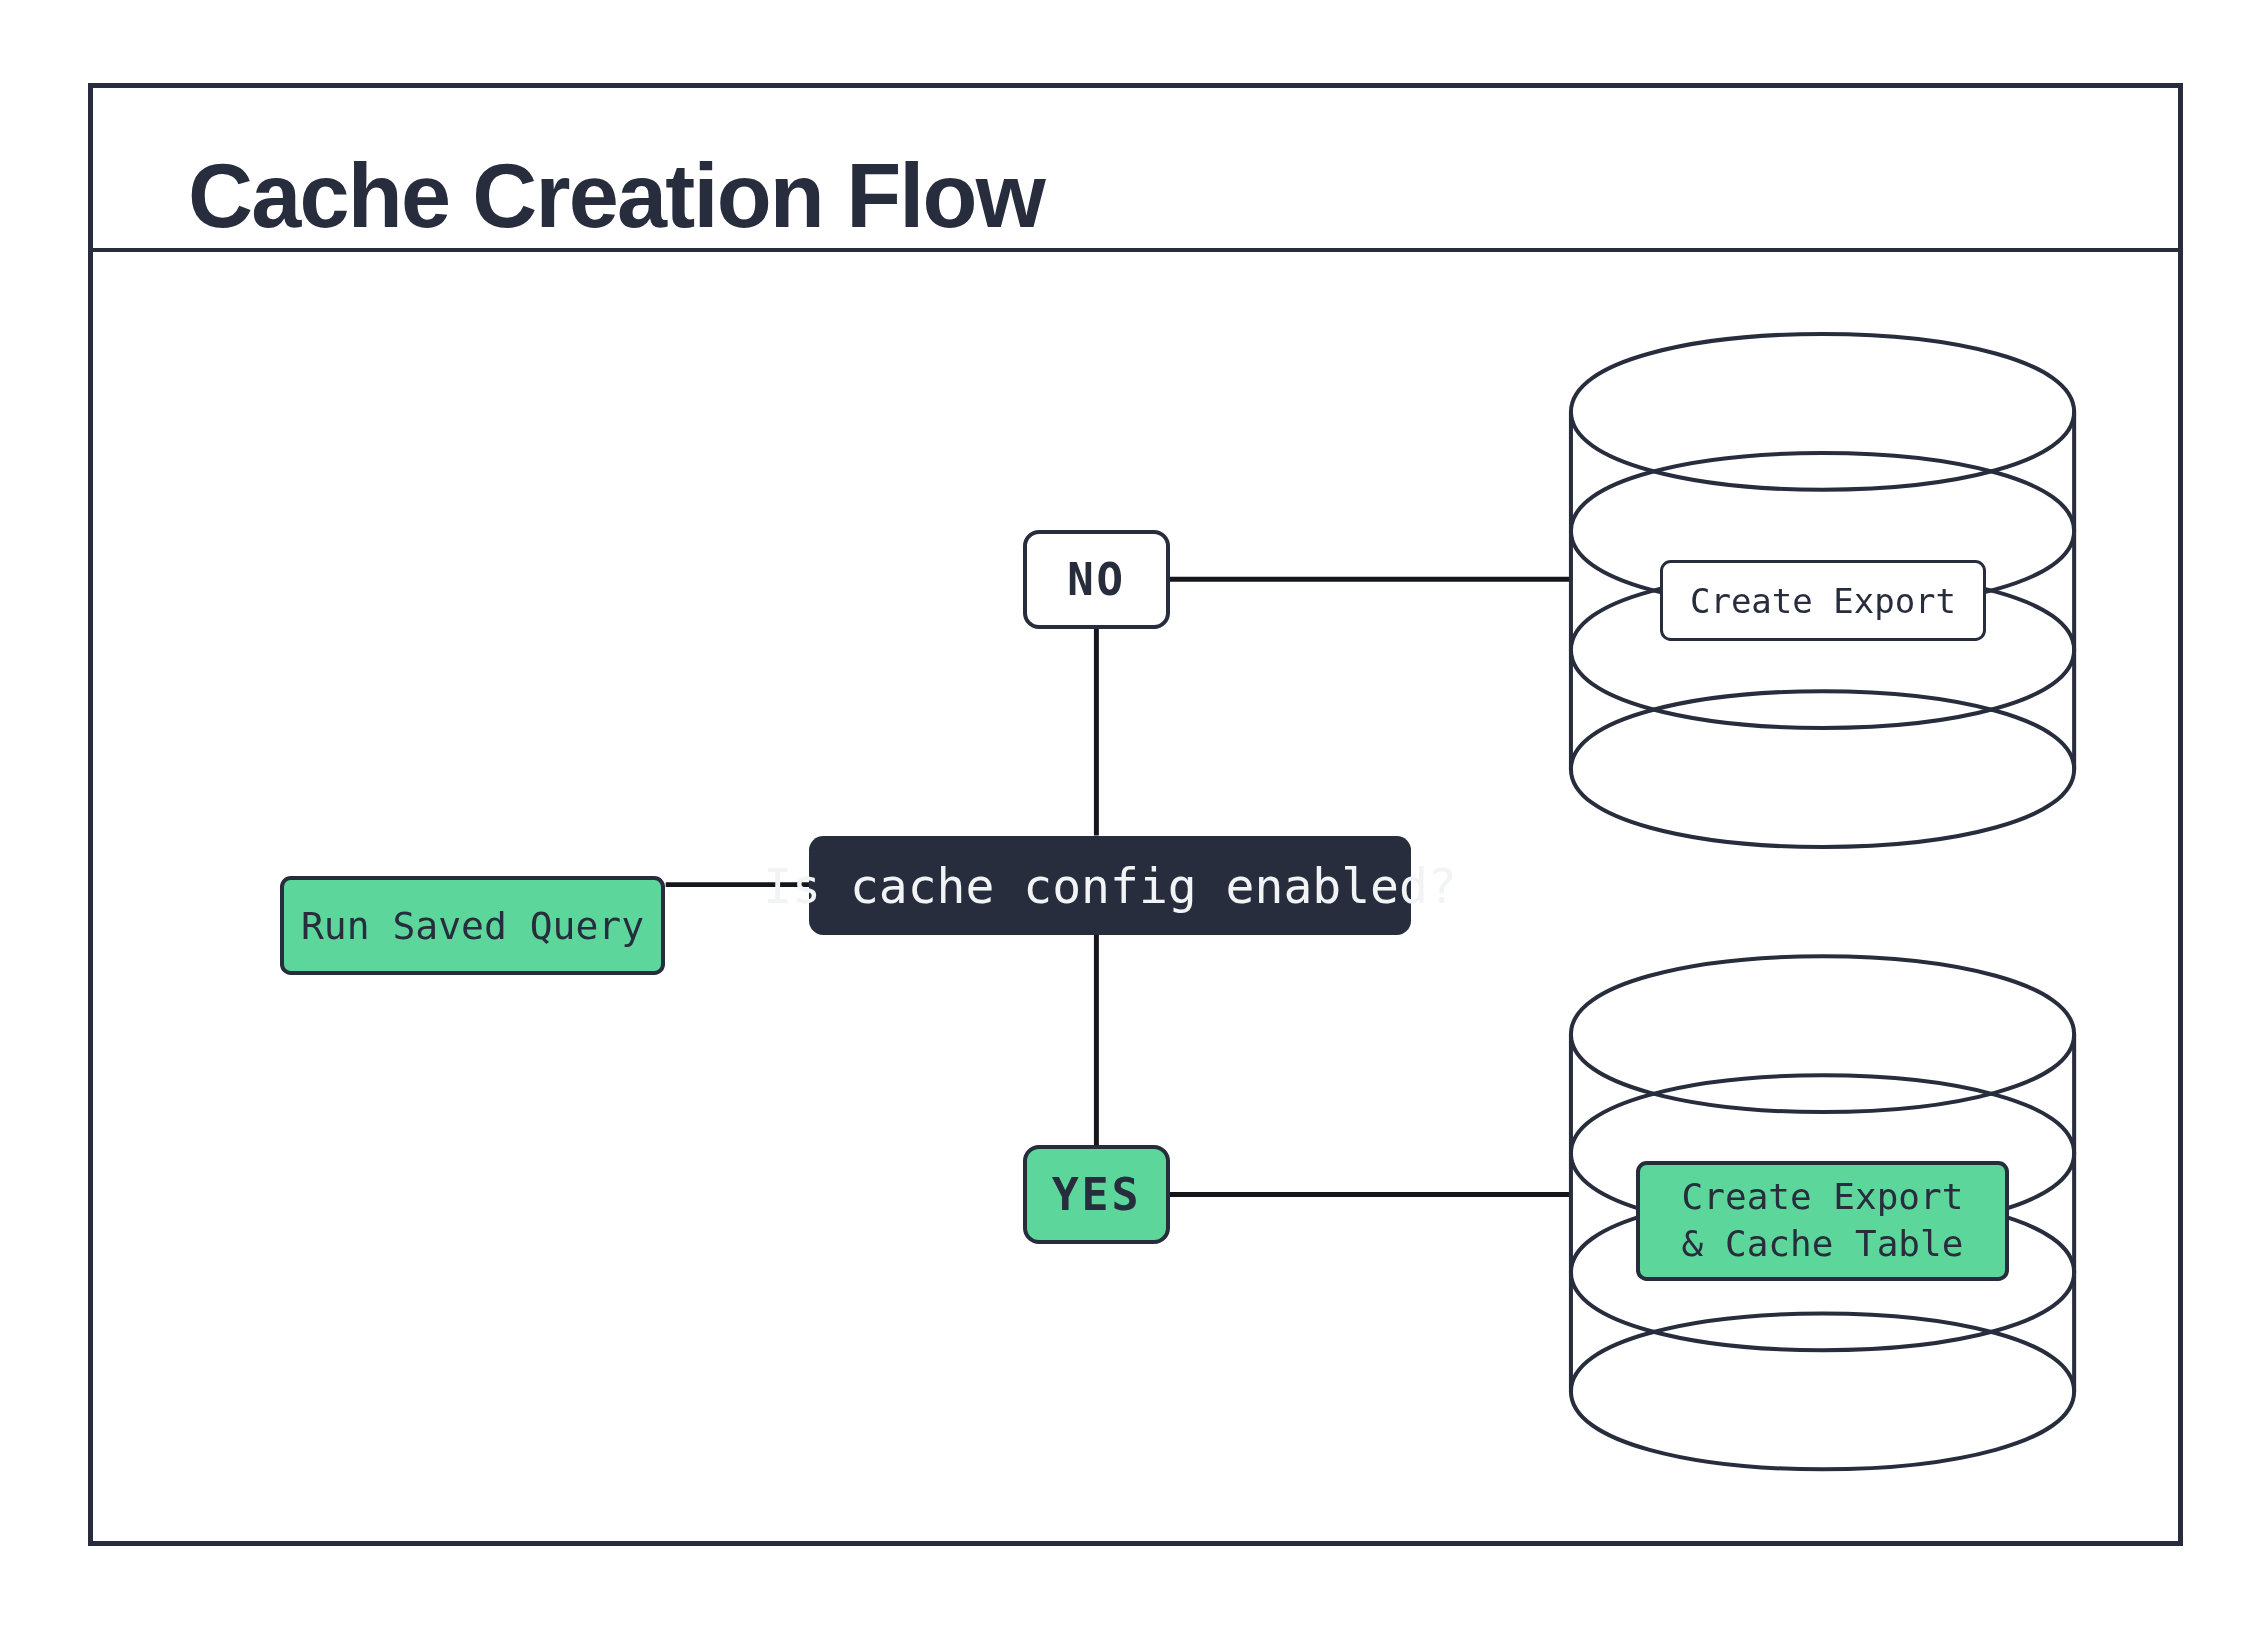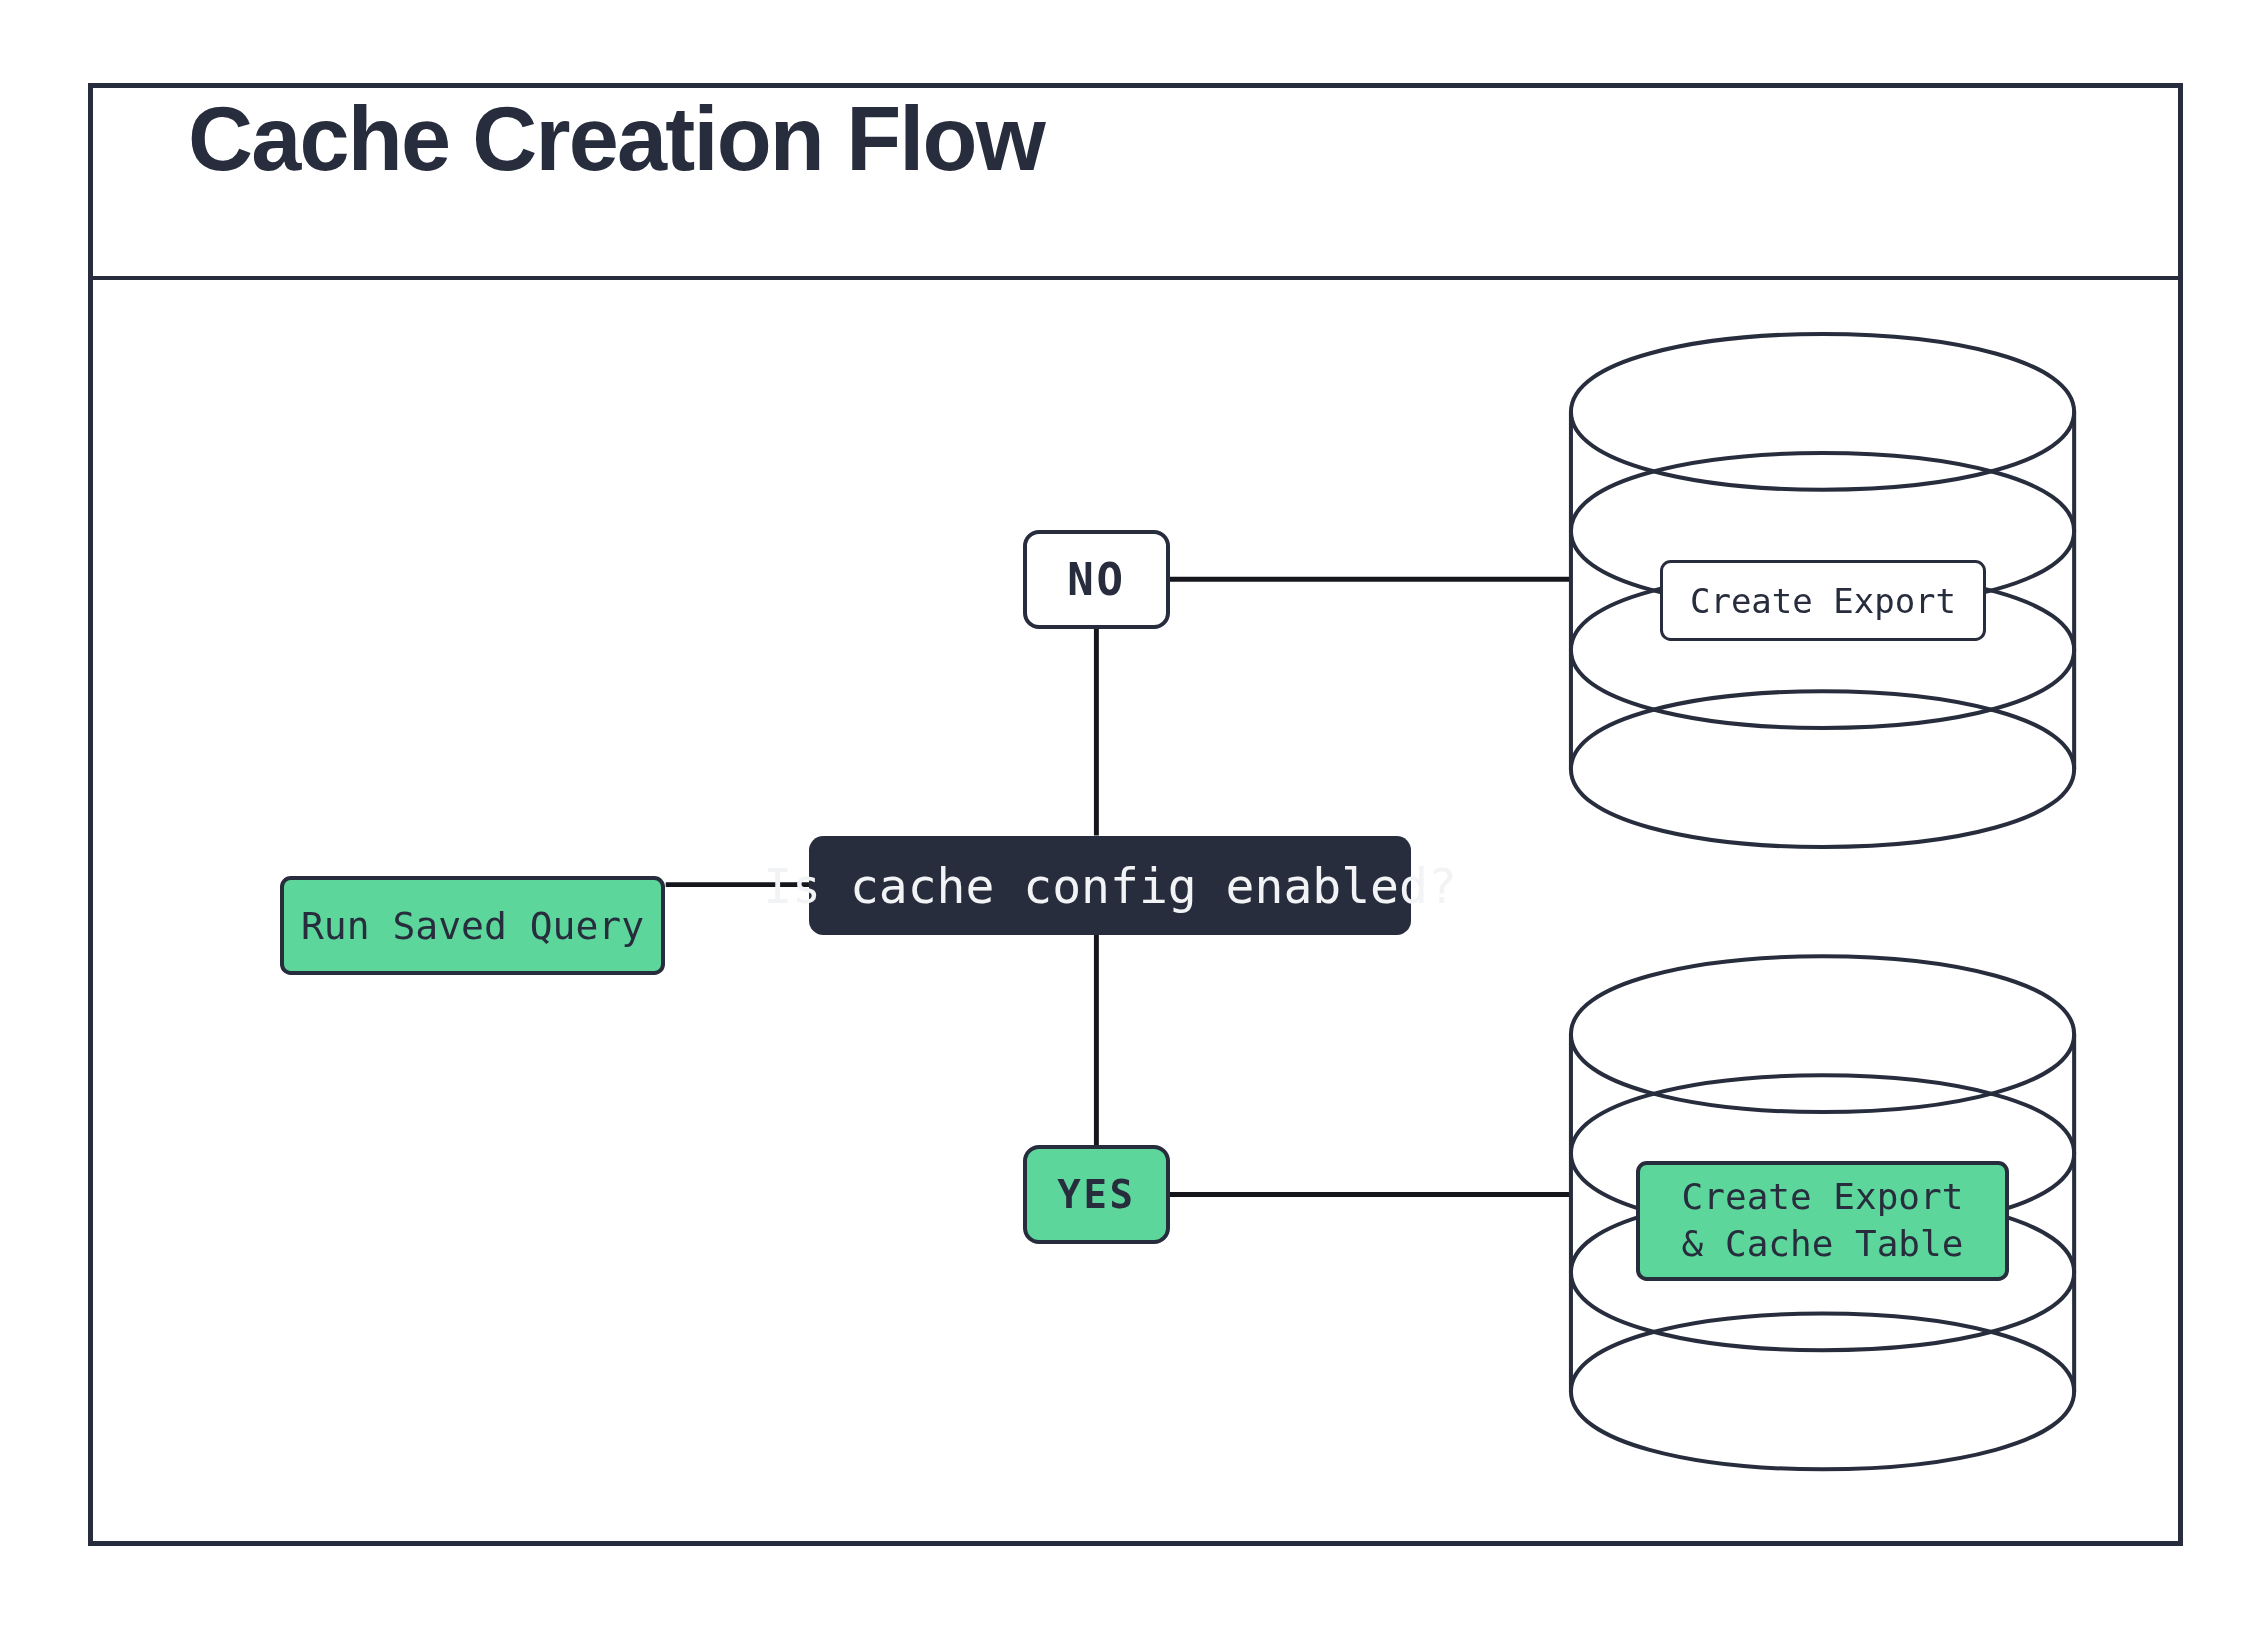--- a/index.html
+++ b/index.html
@@ -16,23 +16,23 @@
     font-family:"DejaVu Sans Mono",monospace;
   }
   .canvas{position:absolute;left:0;top:0;width:2268px;height:1626px;}
 
   
   .frame{
     position:absolute;left:88px;top:83px;width:2095px;height:1463px;
     border:5.4px solid var(--navy);background:transparent;
   }
   .header{
-    position:absolute;left:0;top:0;width:100%;height:192px;
+    position:absolute;left:0;top:0;width:100%;height:164px;
     border-bottom:4.5px solid var(--navy);
-    display:flex;align-items:flex-start;padding-left:95px;
+    display:flex;align-items:flex-end;padding-left:95px;
   }
   .title{
     font-family:"Liberation Sans","DejaVu Sans",sans-serif;
     font-weight:700;font-size:90px;letter-spacing:-1.8px;color:var(--navy);
     white-space:nowrap;
   }
 
   
   svg.layer{position:absolute;left:0;top:0;width:2268px;height:1626px;display:block;}
   .wire{stroke:var(--wire);stroke-width:5.5;fill:none;}
@@ -56,21 +56,21 @@
     color:var(--decision_text);font-size:48px;
   }
   .node-no{
     left:1023px;top:530px;width:147px;height:99px;
     background:var(--paper);border:4.5px solid var(--navy);border-radius:16px;
     font-size:44px;font-weight:bold;letter-spacing:2.7px;
   }
   .node-yes{
     left:1023px;top:1145px;width:147px;height:99px;
     background:var(--green);border:4.5px solid var(--navy);border-radius:16px;
-    font-size:39px;font-weight:bold;letter-spacing:2.7px;
+    font-size:45px;font-weight:bold;letter-spacing:2.7px;
   }
   .db-label{
     position:absolute;display:flex;flex-direction:column;
     align-items:center;justify-content:center;
     color:var(--navy);text-align:center;white-space:nowrap;margin-top:22px;
   }
   .label-export{
     left:1660px;top:538px;width:326px;height:81px;
     background:var(--paper);border:3.6px solid var(--navy);border-radius:10.7px;
     font-size:34px;

